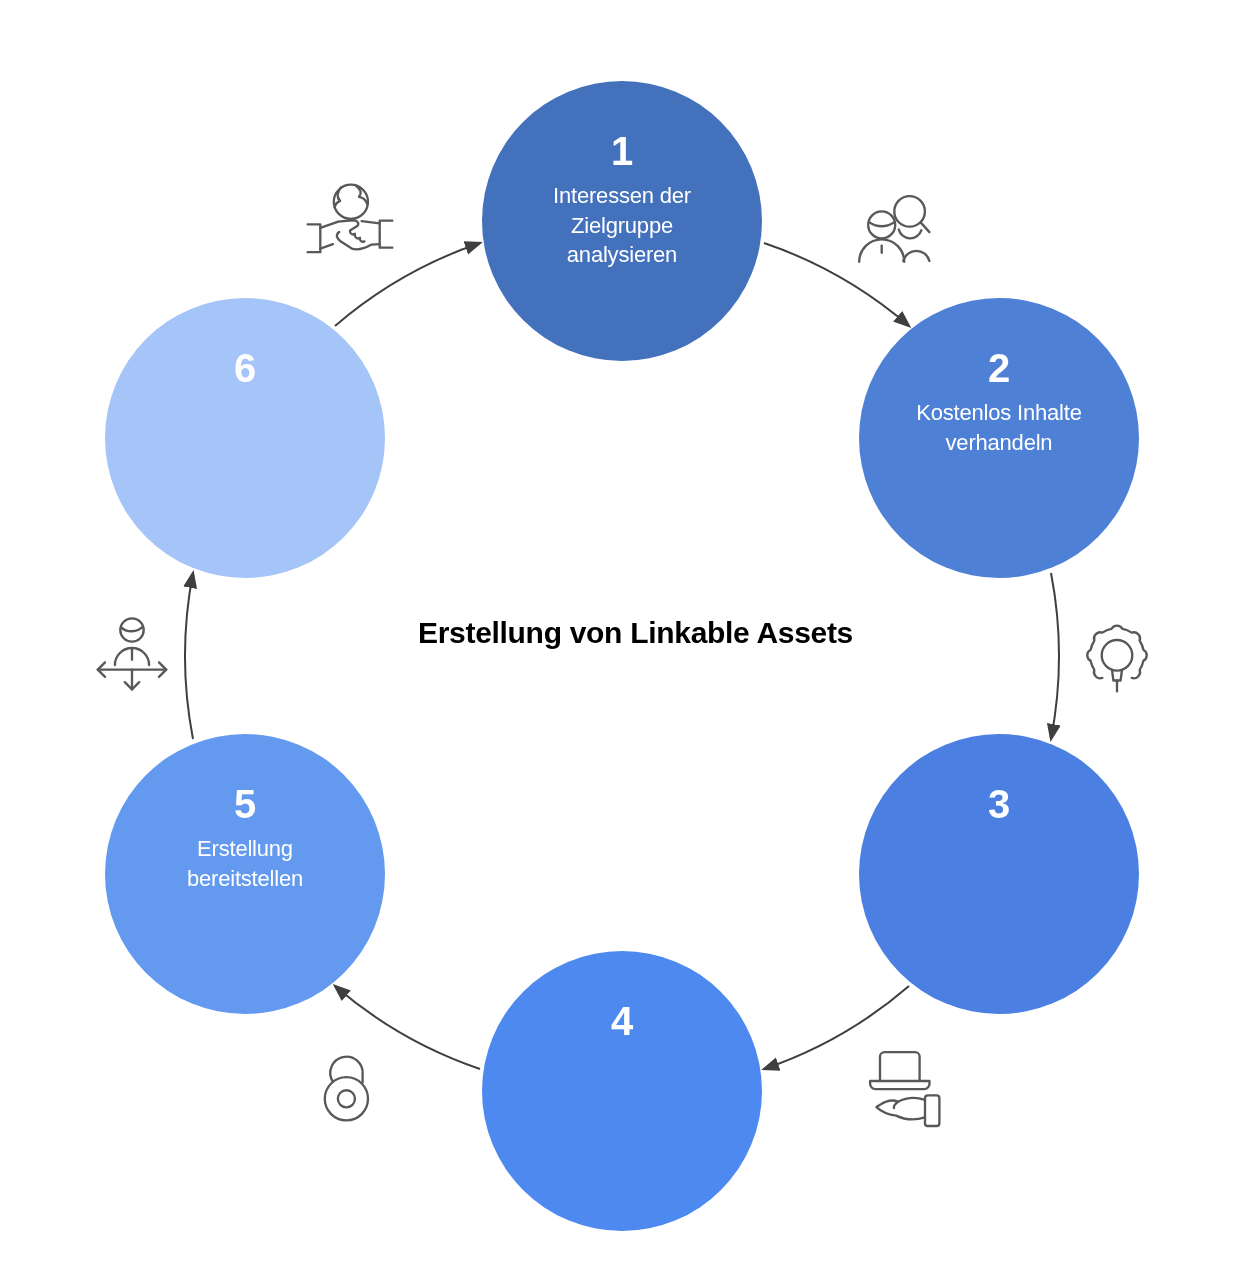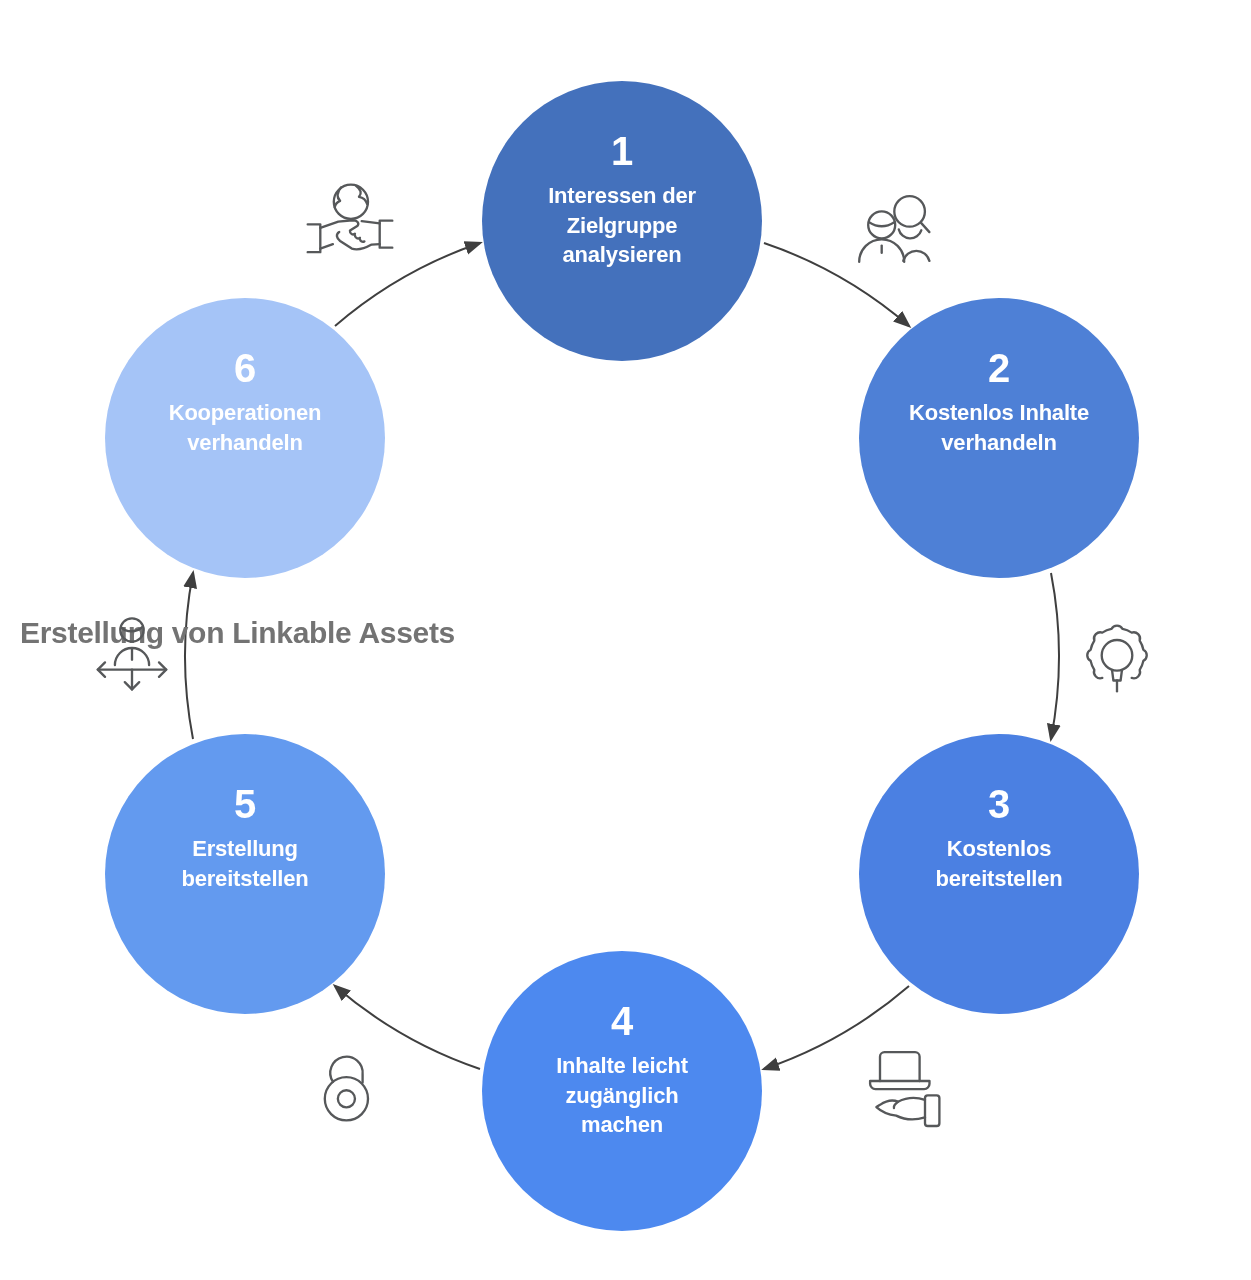--- a/index.html
+++ b/index.html
@@ -17,34 +17,34 @@
     display:flex;flex-direction:column;align-items:center;
     justify-content:flex-start;
     padding-top:48px;box-sizing:border-box;
     text-align:center;
   }
   .step-number{
     color:#ffffff;font-weight:bold;font-size:40px;line-height:1.1;
     margin-bottom:8px;letter-spacing:0;
   }
   .step-label{
-    color:#ffffff;font-weight:bold;font-size:22px;line-height:1.35;
+    color:#ffffff;font-weight:normal;font-size:22px;line-height:1.35;
     letter-spacing:-0.2px;
   }
   .step-label span{display:block;}
   #pos-1{left:482px;top:81px;}
   #pos-2{left:859px;top:298px;}
   #pos-3{left:859px;top:734px;}
   #pos-4{left:482px;top:951px;}
   #pos-5{left:105px;top:734px;}
   #pos-6{left:105px;top:298px;}
   .diagram-title{
     position:absolute;left:20px;right:0;top:616px;
-    text-align:left;
-    font-size:30px;font-weight:bold;color:#737373;
+    text-align:center;
+    font-size:30px;font-weight:bold;color:#000000;
     letter-spacing:-0.3px;
   }
   .icon{position:absolute;width:90px;height:90px;}
   .icon svg{width:100%;height:100%;}
   #icon-handshake{left:305px;top:182px;}
   #icon-people{left:852px;top:188px;}
   #icon-gear{left:1072px;top:613px;}
   #icon-handlaptop{left:853px;top:1045px;}
   #icon-lock{left:305px;top:1043px;}
   #icon-person-arrows{left:87px;top:612px;}
@@ -85,49 +85,36 @@
   <div class="step-circle" id="pos-2" style="background: rgb(78, 128, 214);">
     <div class="step-number">2</div>
     <div class="step-label">
       <span>Kostenlos Inhalte</span>
       <span>verhandeln</span>
     </div>
   </div>
 
   <div class="step-circle" id="pos-3" style="background: rgb(75, 128, 226);">
     <div class="step-number">3</div>
-    <div class="step-label">
-      <span>Kostenlos</span>
-      <span>bereitstellen</span>
-    </div>
   </div>
 
   <div class="step-circle" id="pos-4" style="background: rgb(77, 137, 239);">
     <div class="step-number">4</div>
-    <div class="step-label">
-      <span>Inhalte leicht</span>
-      <span>zugänglich</span>
-      <span>machen</span>
-    </div>
   </div>
 
   <div class="step-circle" id="pos-5" style="background: rgb(99, 154, 239);">
     <div class="step-number">5</div>
     <div class="step-label">
       <span>Erstellung</span>
       <span>bereitstellen</span>
     </div>
   </div>
 
   <div class="step-circle" id="pos-6" style="background: rgb(165, 196, 247);">
     <div class="step-number">6</div>
-    <div class="step-label">
-      <span>Kooperationen</span>
-      <span>verhandeln</span>
-    </div>
   </div>
 
   <div class="icon" id="icon-handshake">
     <svg viewBox="0 0 100 100" fill="none" stroke="#56585a" stroke-width="2.6" stroke-linecap="round" stroke-linejoin="round">
       <circle cx="51" cy="22" r="19"></circle>
       <path d="M40,6 q-7,9 -1,15 q-5,2 -6,7"></path>
       <path d="M57,4.5 q8,6 3,12 q7,1 9,8"></path>
       <path d="M3,47 H17 V78 H3"></path>
       <path d="M97,43 H83 V73 H97"></path>
       <path d="M17,51 L37,44 L53,42.5 C58,42.5 60.5,45.5 58.5,48.5 L50,54"></path>

